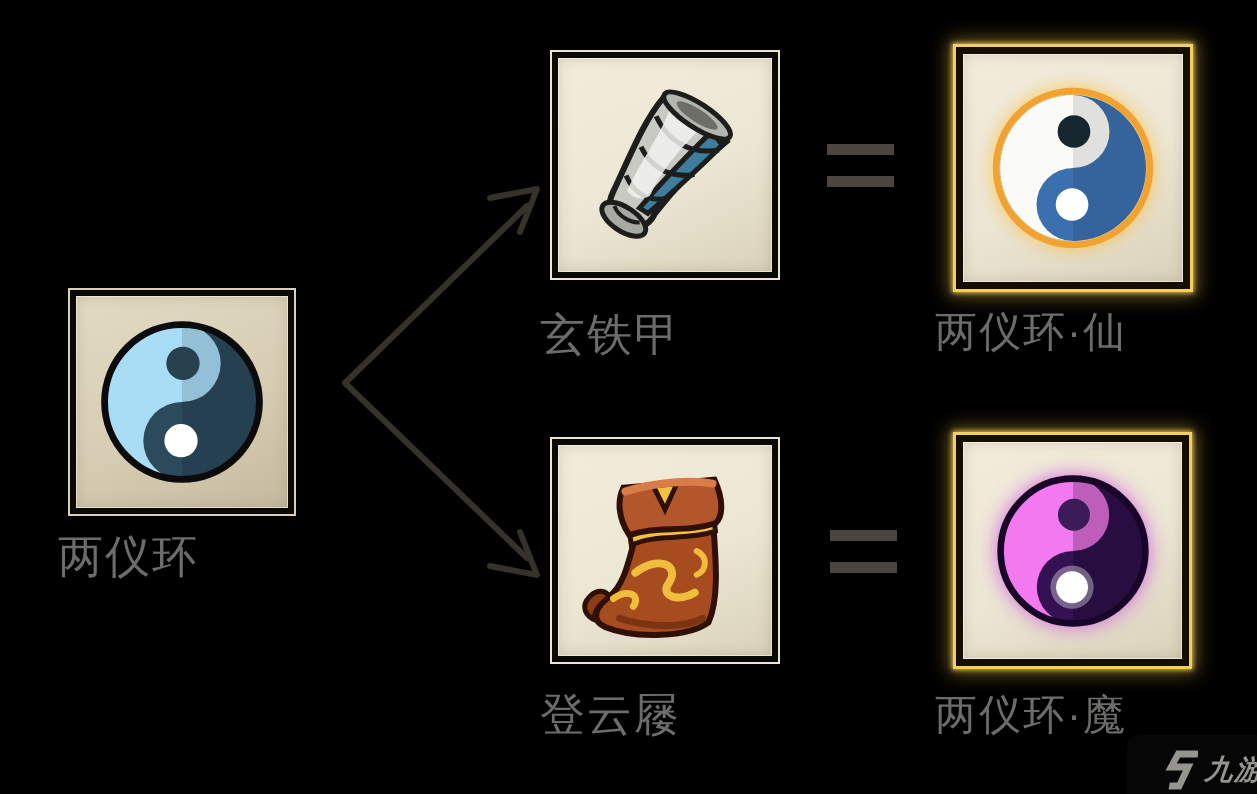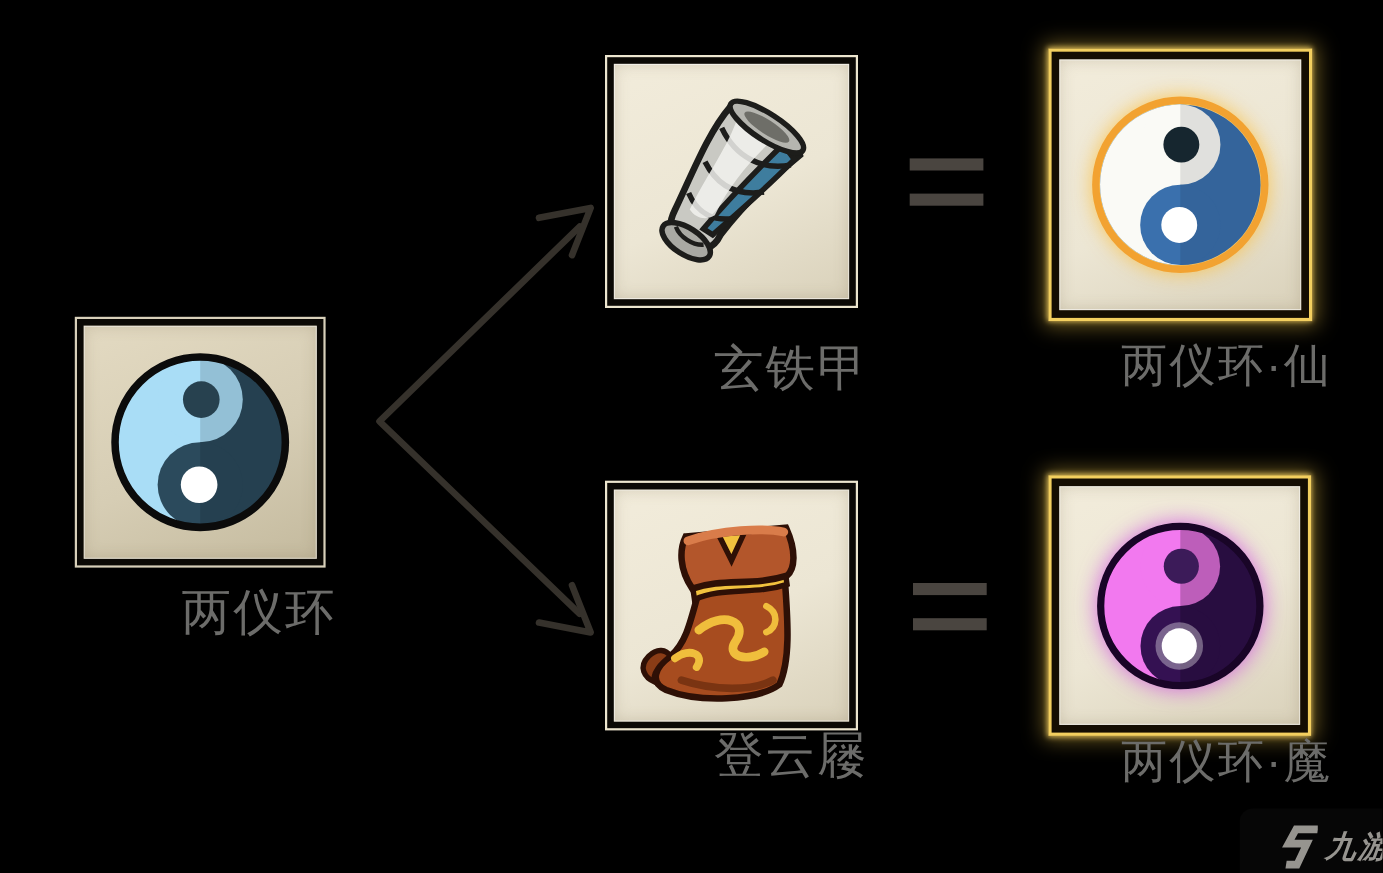--- a/index.html
+++ b/index.html
@@ -21,21 +21,21 @@
   .panel{
     width:100%;height:100%;box-sizing:border-box;
     display:flex;align-items:center;justify-content:center;
     background:linear-gradient(155deg,#f2ecdb 0%,var(--panel,#ece6d4) 55%,#d9d1ba 100%);
     box-shadow:inset 0 0 0 1px rgba(255,255,255,.55),inset 0 0 14px rgba(120,105,70,.25);
   }
   .panel.darker{background:linear-gradient(155deg,#e3dac2 0%,var(--panel_dark,#d6cdb4) 55%,#c4ba9e 100%);}
 
   
   .item-label{
-    color:var(--label,#6c6c6a);text-align:right;letter-spacing:2px;
+    color:var(--label,#6c6c6a);text-align:left;letter-spacing:2px;
     font-size:45px;line-height:1.1;white-space:nowrap;
   }
   .item-label.small{font-size:42px;}
 
   
   .equals .bar{width:67px;height:11px;background:var(--equals,#4a4540);}
   .equals .bar + .bar{margin-top:21px;}
 
   
   .yyA-light{fill:var(--base_light,#a9ddf6);} .yyA-dark{fill:var(--base_dark,#2b4a5c);}
@@ -153,21 +153,21 @@
         <path d="M58,36 L150,28 C160,50 158,66 151,72 C120,82 92,74 64,84 C52,66 52,48 58,36 Z" fill="#b3562b" stroke="#2e1006" stroke-width="6"></path>
         <path d="M88,34 L100,58 L112,32 Z" fill="#f2c23e" stroke="#2e1006" stroke-width="5"></path>
         <path d="M60,40 C90,30 130,28 148,32" fill="none" stroke="#d97c4a" stroke-width="8" stroke-linecap="round"></path>
         <path d="M70,122 C92,104 116,114 104,132 C94,146 114,152 130,142" fill="none" stroke="#f0be3c" stroke-width="8" stroke-linecap="round"></path>
         <path d="M48,148 C62,138 76,144 68,156" fill="none" stroke="#f0be3c" stroke-width="7" stroke-linecap="round"></path>
         <path d="M132,100 C144,106 142,120 132,124" fill="none" stroke="#f0be3c" stroke-width="6" stroke-linecap="round"></path>
         <path d="M54,168 C84,178 120,178 138,168" fill="none" stroke="#7a3412" stroke-width="7" stroke-linecap="round"></path>
       </svg>
     </div>
   </div>
-  <div class="abs item-label" style="left:540px;top:662px;width:250px">登云屦</div>
+  <div class="abs item-label" style="left:540px;top:690px;width:250px">登云屦</div>
 
   <div class="abs equals" style="left:830px;top:530px" title="=">
     <div class="bar"></div>
     <div class="bar"></div>
   </div>
 
   <div class="abs item-box gold-box" style="left:953px;top:432px;width:239px;height:237px">
     <div class="panel">
       <svg class="glow-purple" width="188" height="188" viewBox="0 0 200 200">
         <defs>
@@ -182,21 +182,21 @@
         <g clip-path="url(#cpC)">
             <rect class="yy-shade" x="100" y="23" width="78" height="154" style="opacity:.22"></rect>
           </g>
         <circle class="yyC-eye" cx="101" cy="61.5" r="17"></circle>
         <circle class="yy-white" cx="99" cy="138.5" r="23" opacity="0.35"></circle>
         <circle class="yy-white" cx="99" cy="138.5" r="17"></circle>
         <circle class="yyC-outline" cx="100" cy="100" r="77" fill="none" stroke-width="7"></circle>
       </svg>
     </div>
   </div>
-  <div class="abs item-label small" style="left:935px;top:669px;width:276px">两仪环·魔</div>
+  <div class="abs item-label small" style="left:935px;top:692px;width:276px">两仪环·魔</div>
 
   <div class="abs wm-backdrop" style="left:1127px;top:735px;width:130px;height:59px"></div>
   <div class="abs watermark" style="left:1158px;top:749px">
     <svg width="40" height="42" viewBox="0 0 40 42">
       <g transform="skewX(-9) translate(6 0)">
         <polyline class="wm-mark" points="35,5 15,5 10,18 27,18 21,37 11,37"></polyline>
       </g>
     </svg>
     <span class="wm-text">九游</span>
   </div>

